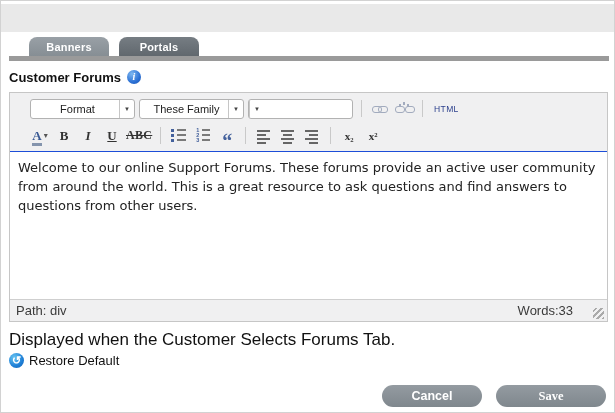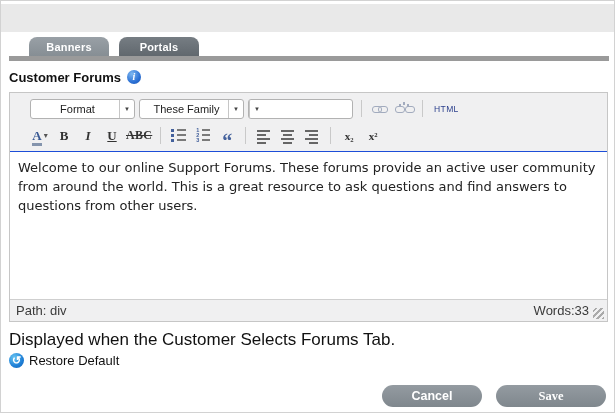--- a/index.html
+++ b/index.html
@@ -124,21 +124,21 @@
     height:148px; background:#fff; border-top:1px solid #1d4ed8;
     font-family:"DejaVu Sans",sans-serif; font-size:13px; line-height:1.45;
     color:#222; padding:7px 8px; overflow:hidden; cursor:text;
   }
 
   .statusbar{
     height:22px; background:#f0f0f1; border-top:1px solid #cfcfcf;
     display:flex; justify-content:space-between; align-items:center;
     font-size:13px; color:#3a3a3a; padding:0 3px 0 6px;
   }
-  .sright{ display:flex; align-items:flex-end; gap:4px; height:100%; }
+  .sright{ display:flex; align-items:flex-end; gap:20px; height:100%; }
   .sright .words{ align-self:center; }
   .grip{ width:11px; height:11px; margin-bottom:2px; cursor:nwse-resize;
     background:repeating-linear-gradient(315deg,#aaa 0 1.5px,transparent 1.5px 4.2px); }
 
   
   .caption{ margin:8px 8px 0; font-size:17px; color:#111; height:16px; }
   .restore{ display:flex; align-items:center; gap:5px; margin:5px 8px 0; height:18px;
     font-size:13px; color:#111; cursor:pointer; width:fit-content; }
   .ricon{
     width:15px; height:15px; border-radius:50%;

